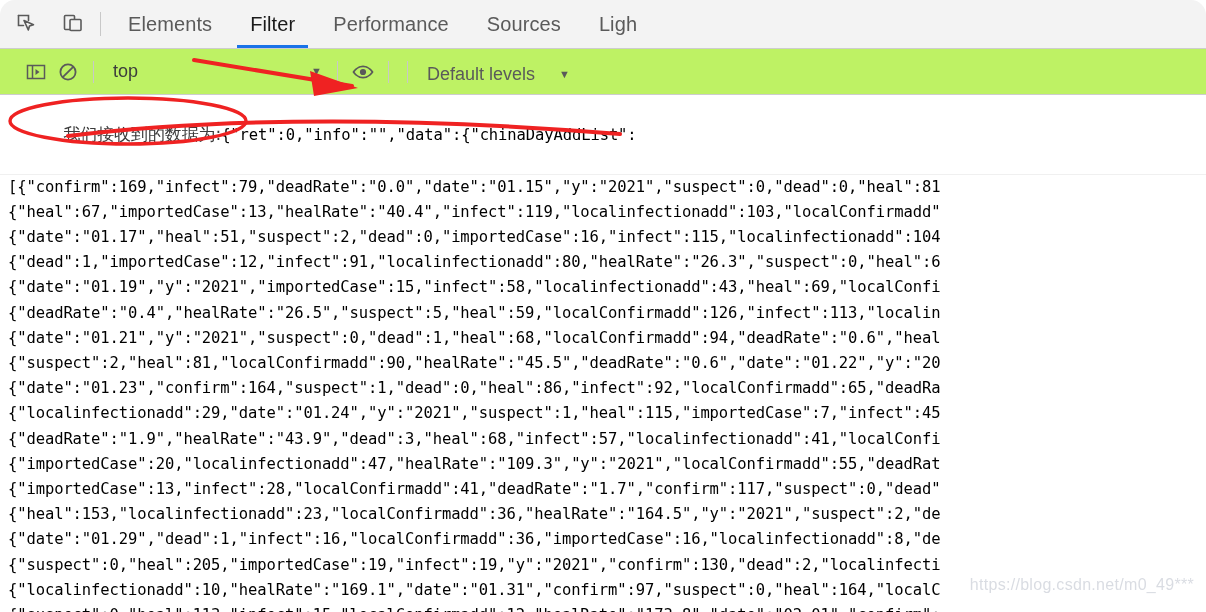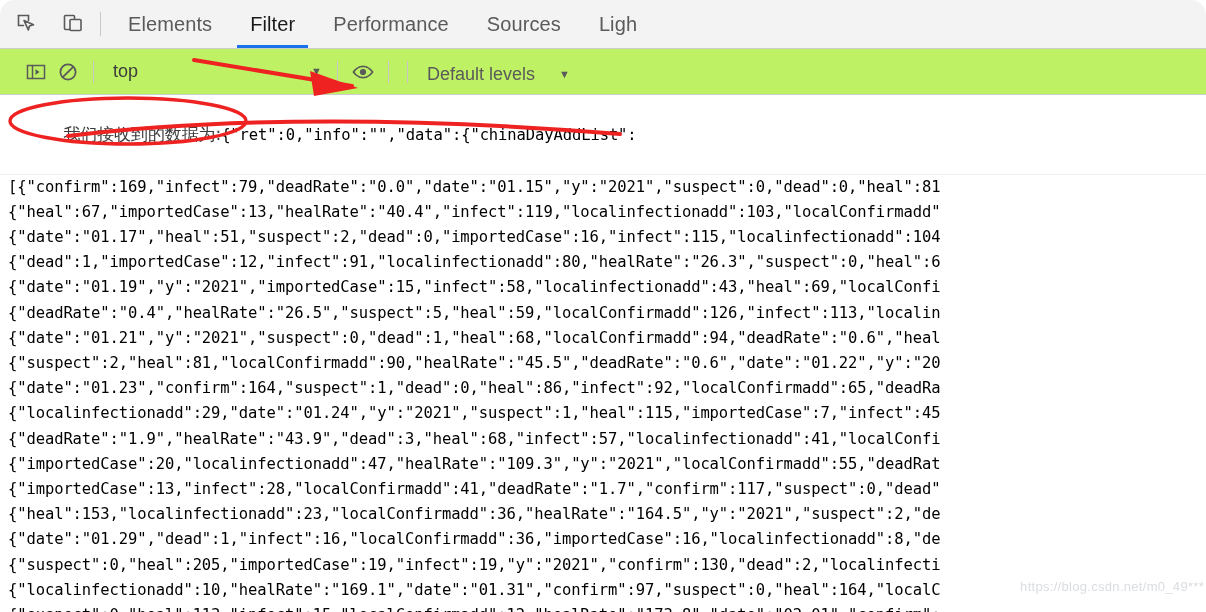--- a/index.html
+++ b/index.html
@@ -171,23 +171,23 @@
     border-bottom: 1px solid #f0f0f0;
   }
 
   
   .annot { position: absolute; pointer-events: none; }
   #ellipse-annot { left: 0px; top: 92px; }
   #arrow-annot   { left: 190px; top: 52px; }
 
   .watermark {
     position: absolute;
-    right: 2px;
+    right: 12px;
     bottom: 18px;
-    font-size: 13px;
+    font-size: 16px;
     color: rgba(130,140,160,0.30);
     font-family: "Liberation Sans", sans-serif;
     letter-spacing: .3px;
     pointer-events: none;
     user-select: none;
   }
 </style>
 </head>
 <body>
 

